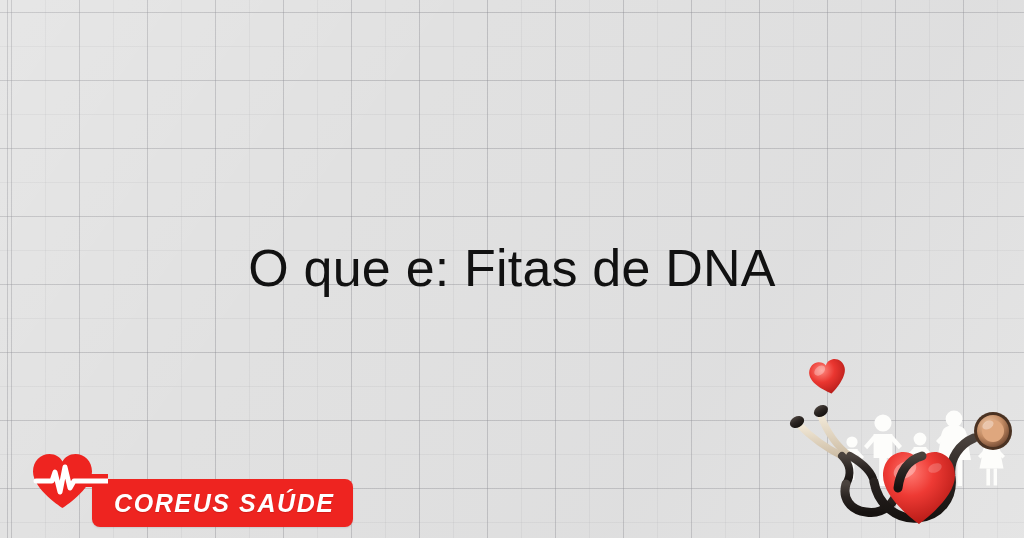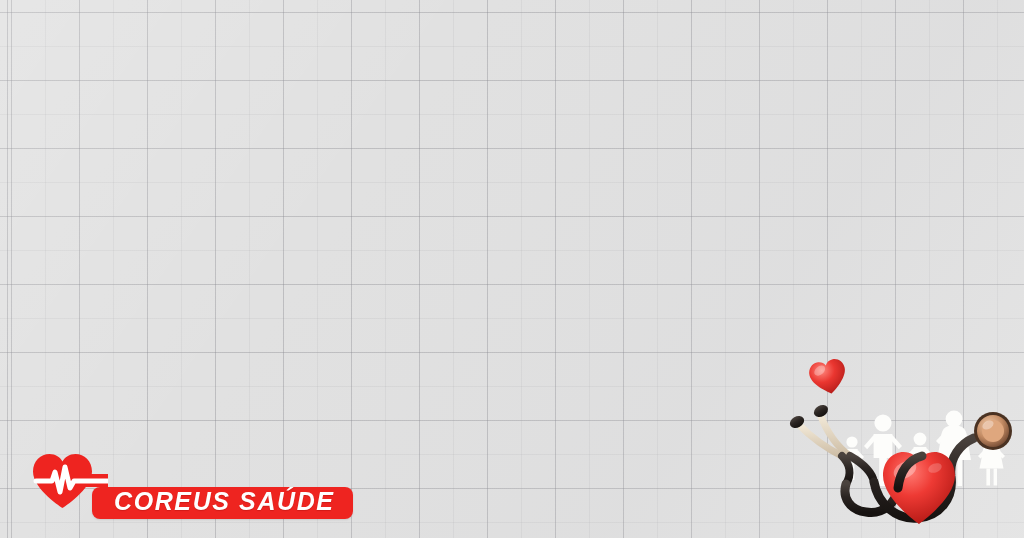--- a/index.html
+++ b/index.html
@@ -79,24 +79,25 @@
   .logo-heart {
     position: relative;
     width: 78px;
     height: 62px;
     flex: none;
     z-index: 3;
   }
   .logo-banner {
     position: relative;
     margin-left: -16px;
-    height: 32px;
+    height: 48px;
     background: #ee2420;
     border-radius: 8px;
     display: flex;
+    align-items: center;
     padding: 0 18px 0 22px;
     box-shadow: 0 1px 2px rgba(0,0,0,0.10);
     z-index: 2;
     margin-top: 44px;
   }
   .logo-text {
     font-family: "Liberation Sans", sans-serif;
     font-size: 25px;
     font-weight: 700;
     font-style: italic;
@@ -115,20 +116,23 @@
     height: 186px;
     z-index: 4;
   }
   .health-art svg { display: block; }
 </style>
 </head>
 <body>
 
 <div id="slide">
 
+  <div class="title-wrap">
+    <div class="slide-title">O que e: Fitas de DNA</div>
+  </div>
 
   <div class="logo">
 
     <div class="logo-heart">
       <svg width="78" height="62" viewBox="0 0 78 62" xmlns="http://www.w3.org/2000/svg">
 
         <rect x="54" y="24" width="26" height="13" fill="#ee2420"></rect>
 
         <path d="M32.5 58 C32.5 58 3 39.5 3 21.5 C3 11 10.8 4 19.5 4 C25.6 4 30.3 7.2 32.5 11.6 C34.7 7.2 39.4 4 45.5 4 C54.2 4 62 11 62 21.5 C62 39.5 32.5 58 32.5 58 Z" fill="#ee2420"></path>
 

